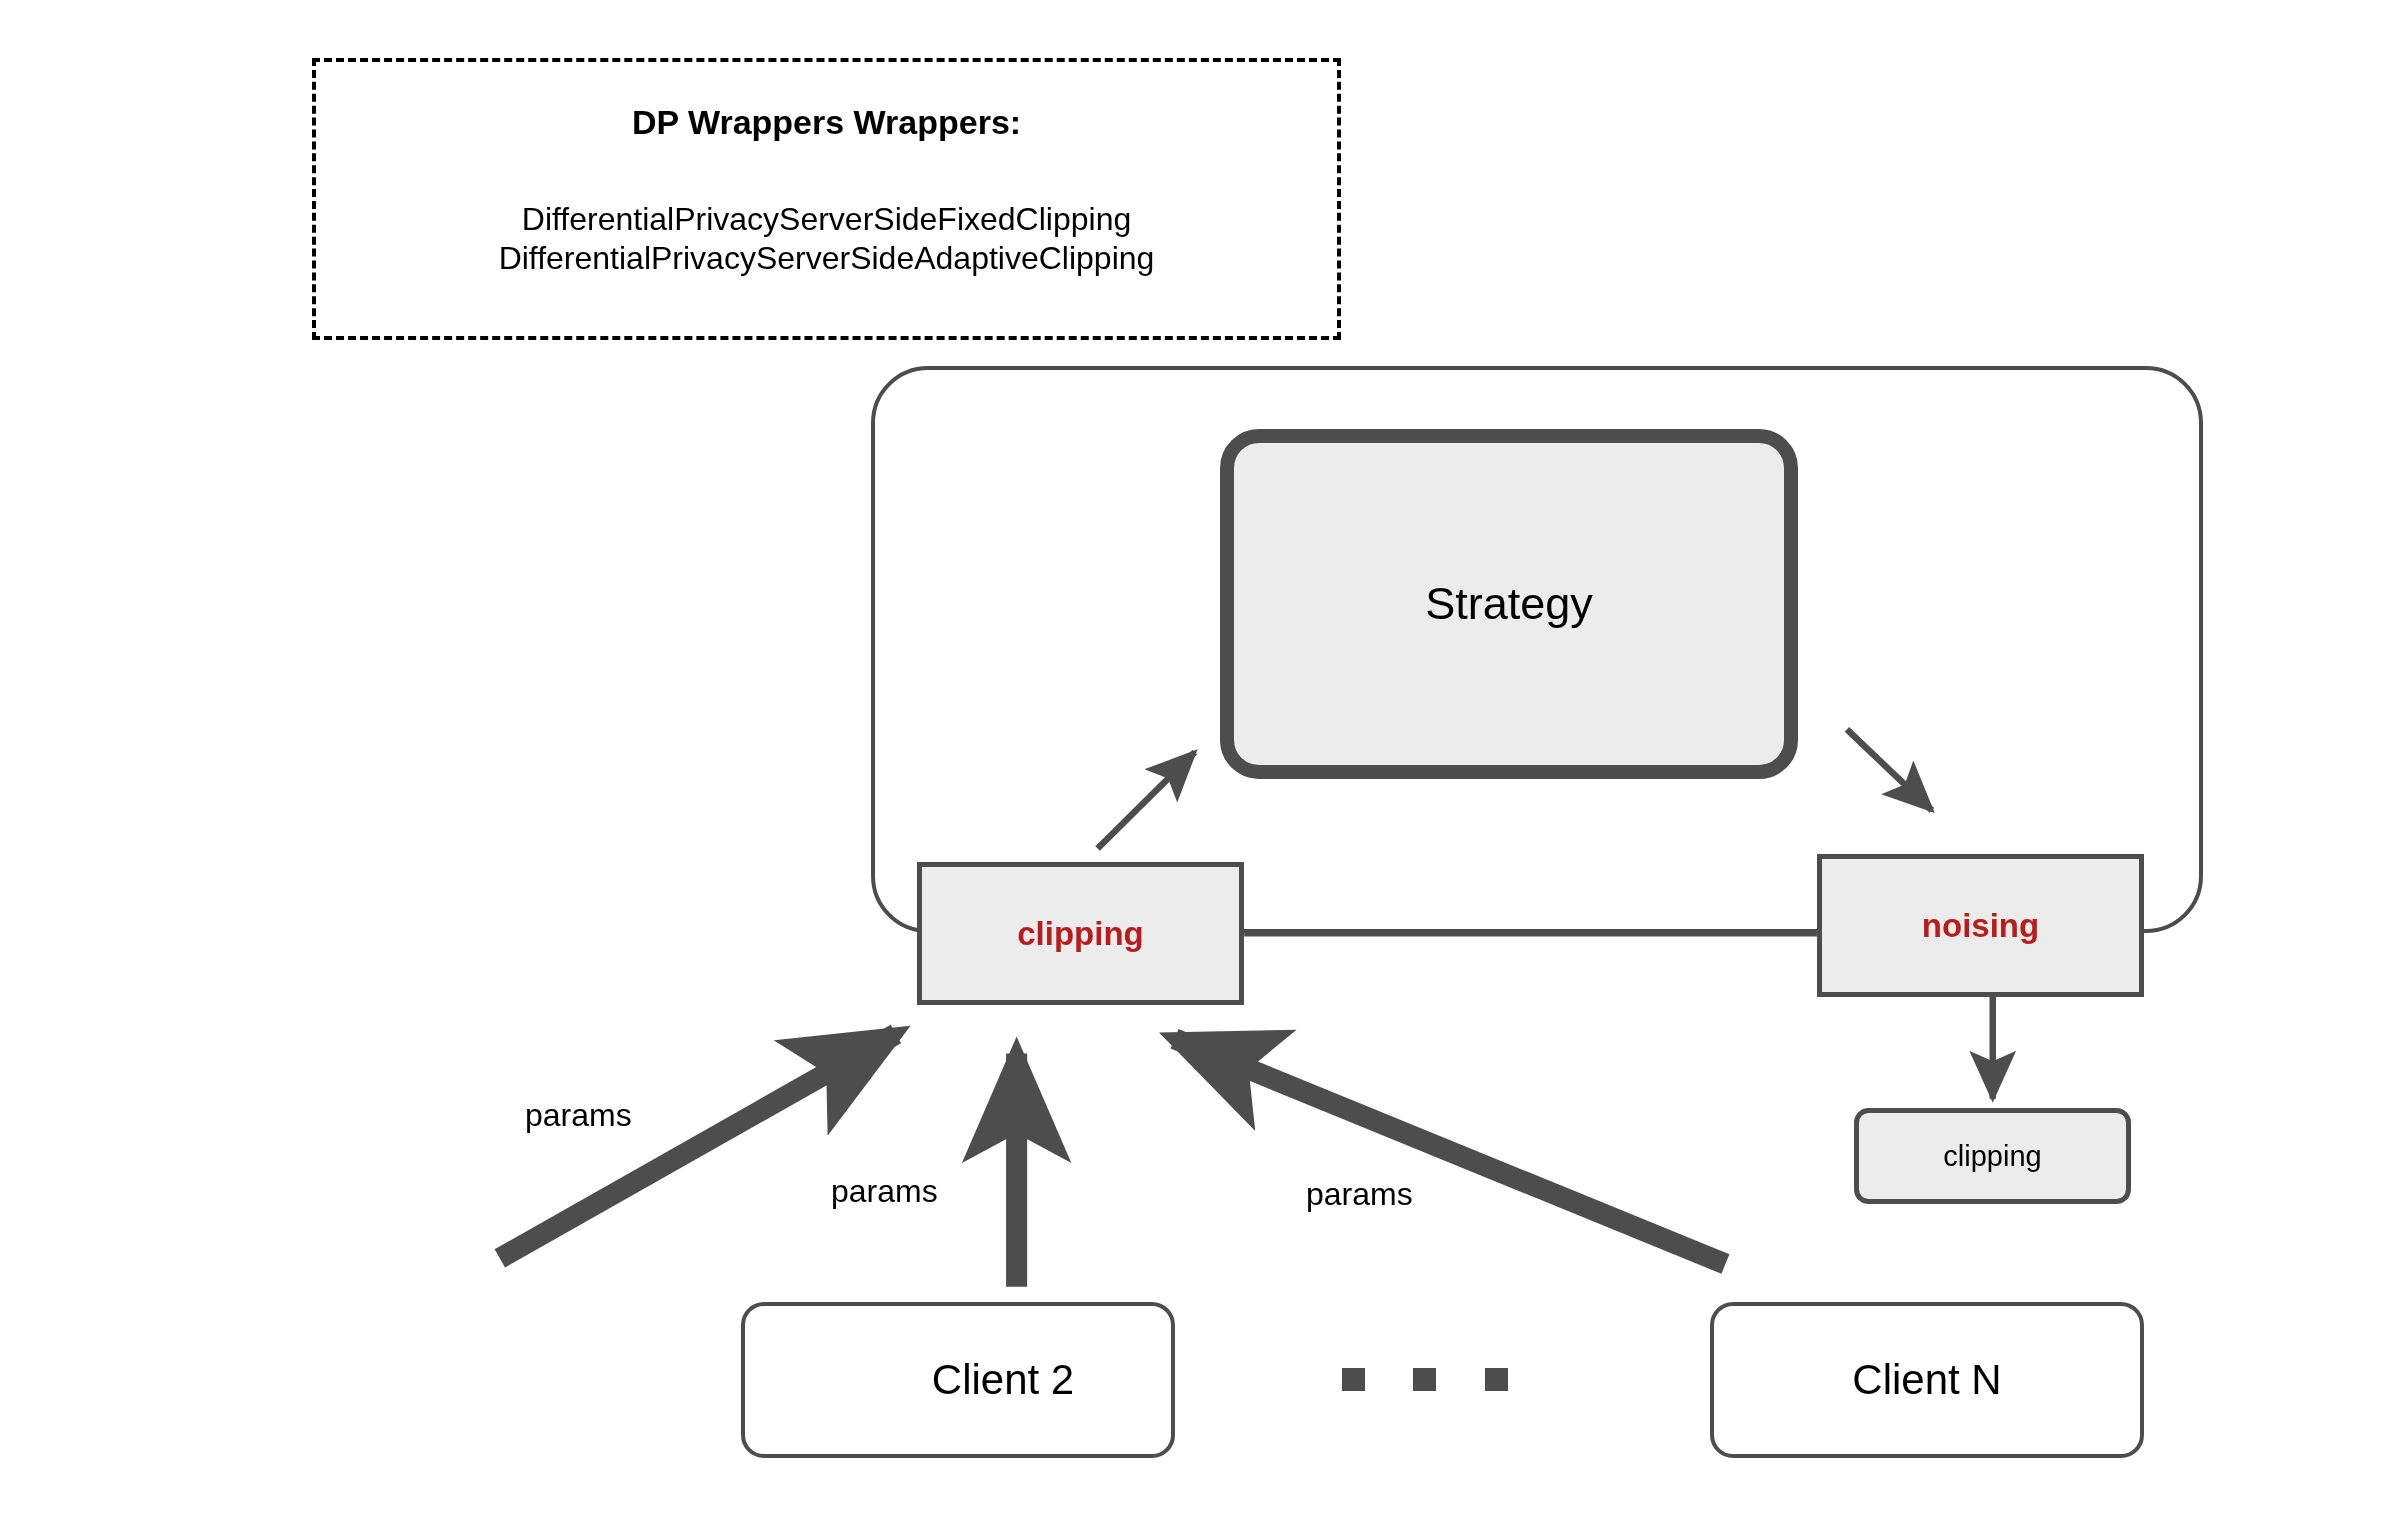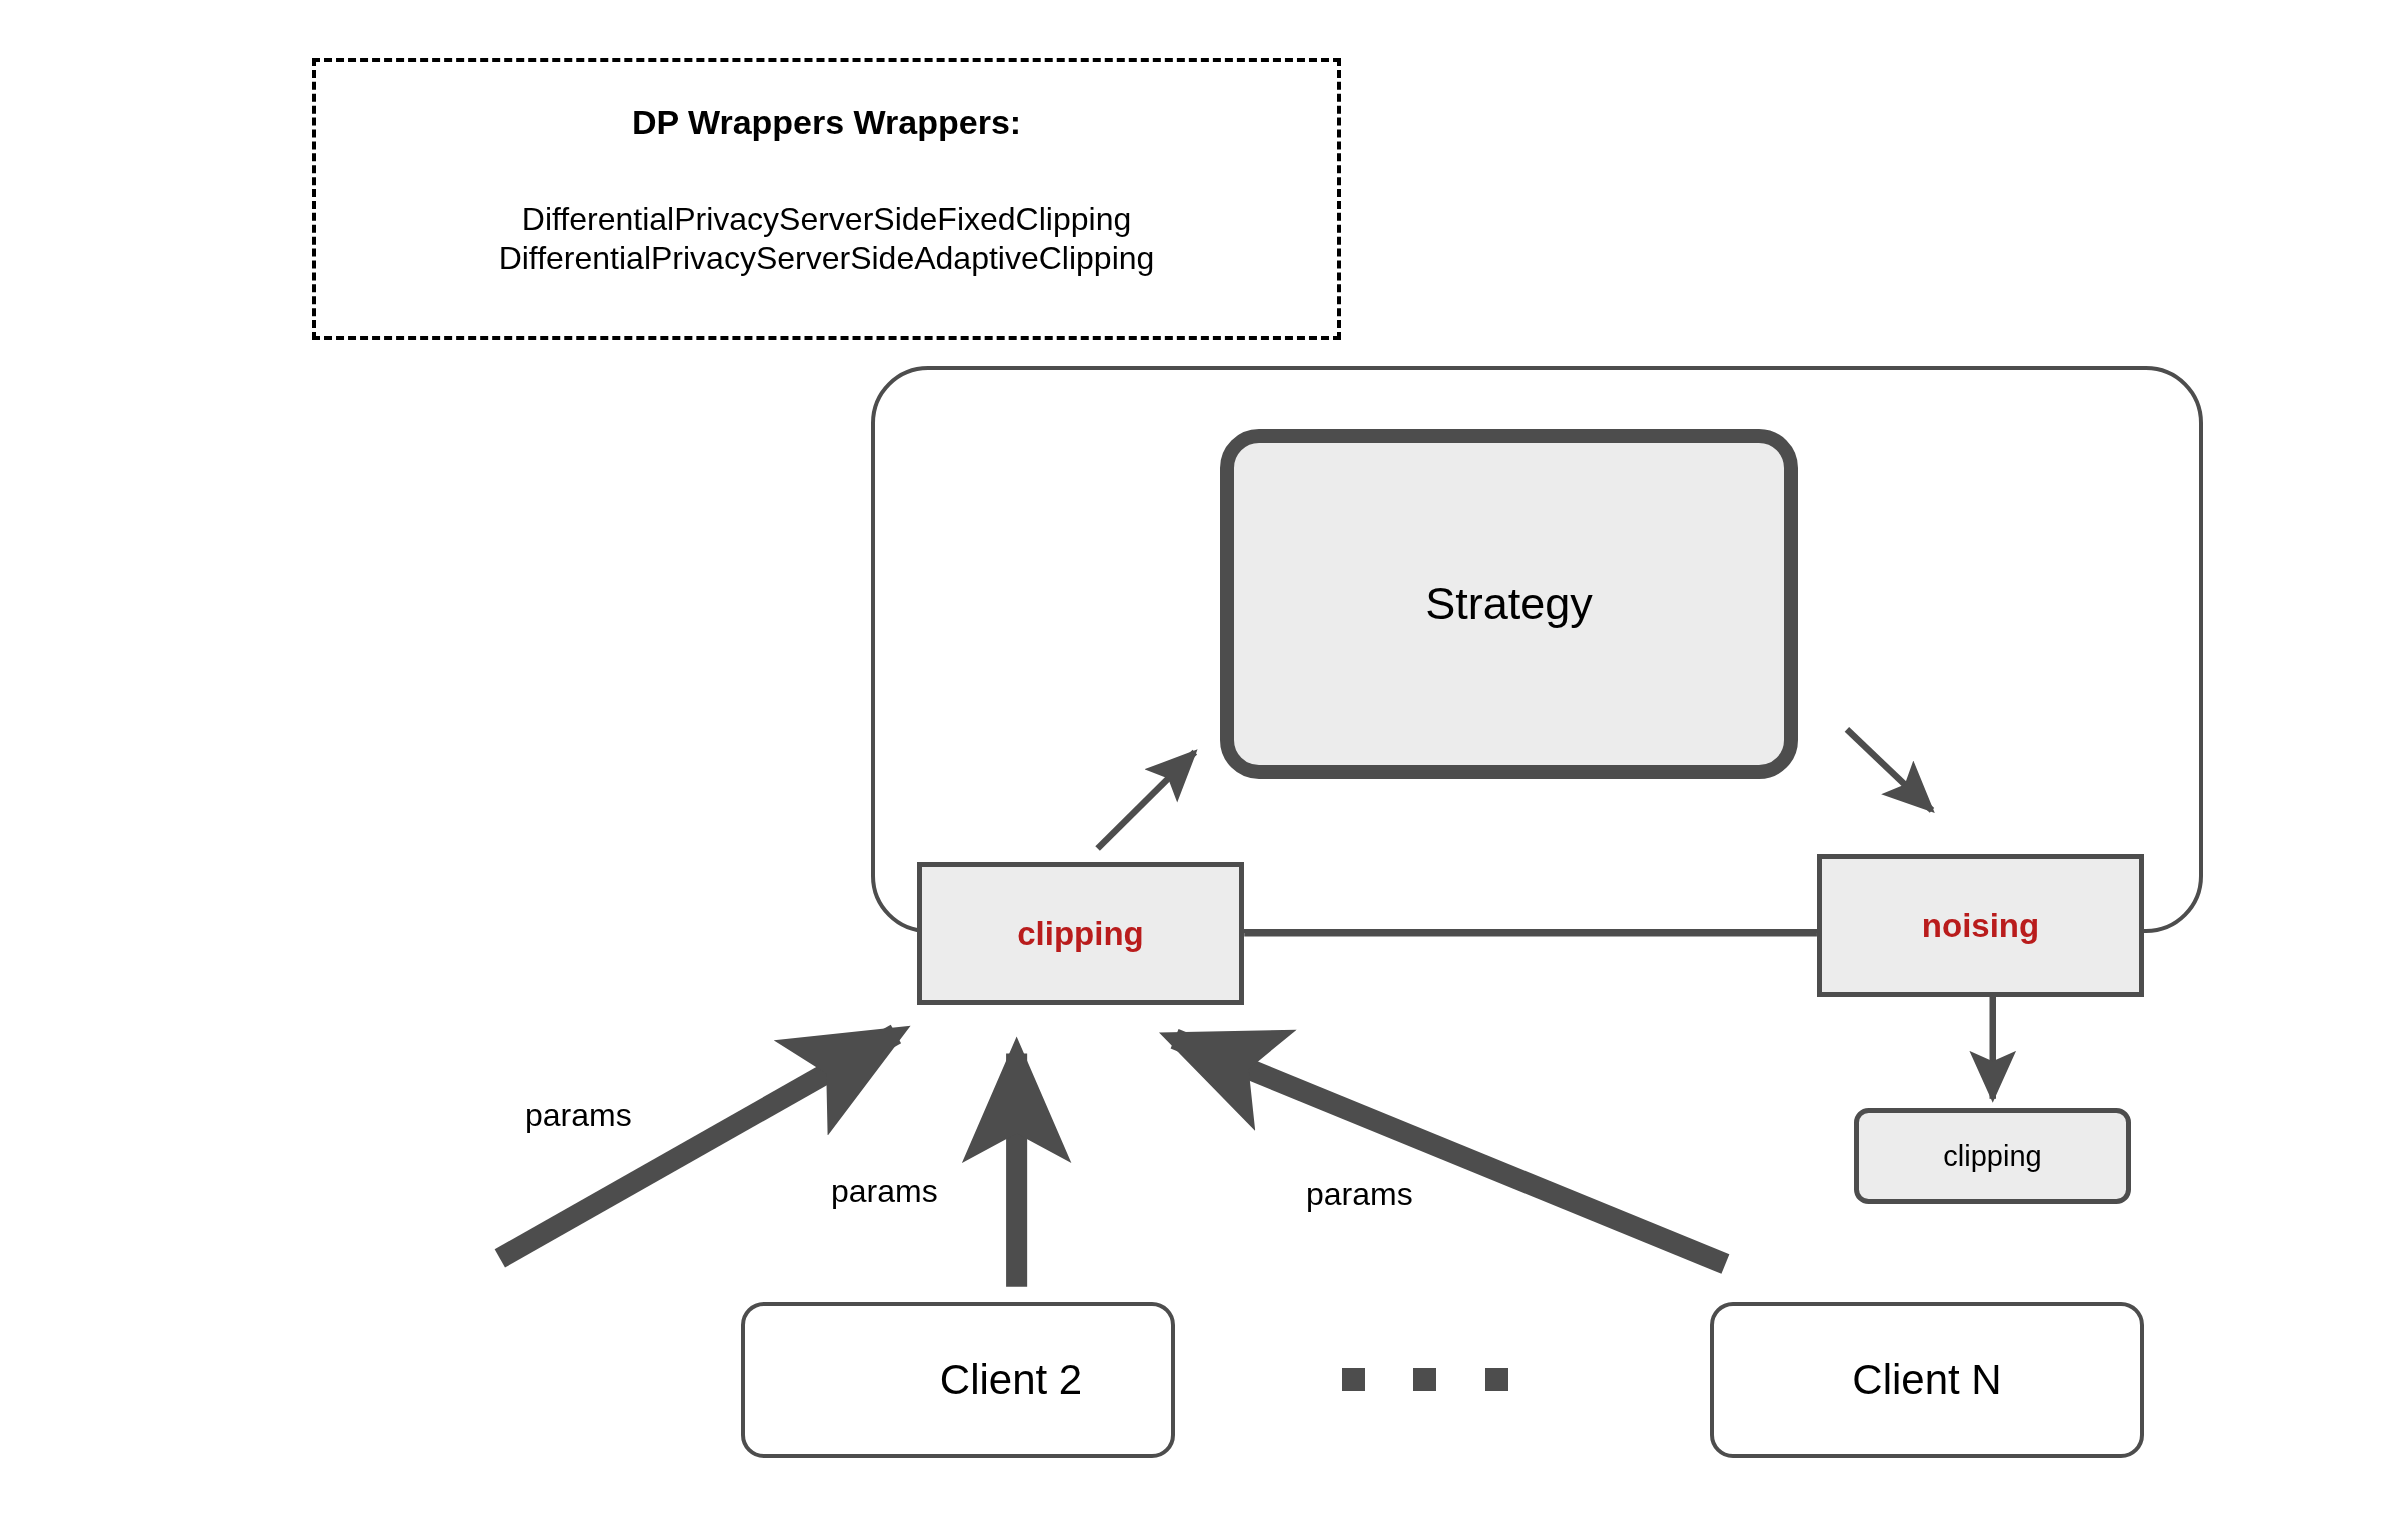--- a/index.html
+++ b/index.html
@@ -221,21 +221,21 @@
 
   <div class="proc-box noising-box">
     <div class="node-text proc-label" style="left:0;top:0;width:100%;height:100%;">noising</div>
   </div>
 
   <div class="broadcast-box">
     <div class="node-text broadcast-label" style="left:0;top:0;width:100%;height:100%;">clipping</div>
   </div>
 
   <div class="client-box client-2">
-    <div class="node-text client-label" style="left:16px;top:0;width:100%;height:100%;padding-left:37px;">Client 2</div>
+    <div class="node-text client-label" style="left:8px;top:0;width:100%;height:100%;padding-left:37px;">Client 2</div>
   </div>
   <div class="client-box client-n">
     <div class="node-text client-label" style="left:0;top:0;width:100%;height:100%;">Client N</div>
   </div>
 
   <div class="dots">
     <div class="dot dot-1"></div>
     <div class="dot dot-2"></div>
     <div class="dot dot-3"></div>
   </div>

